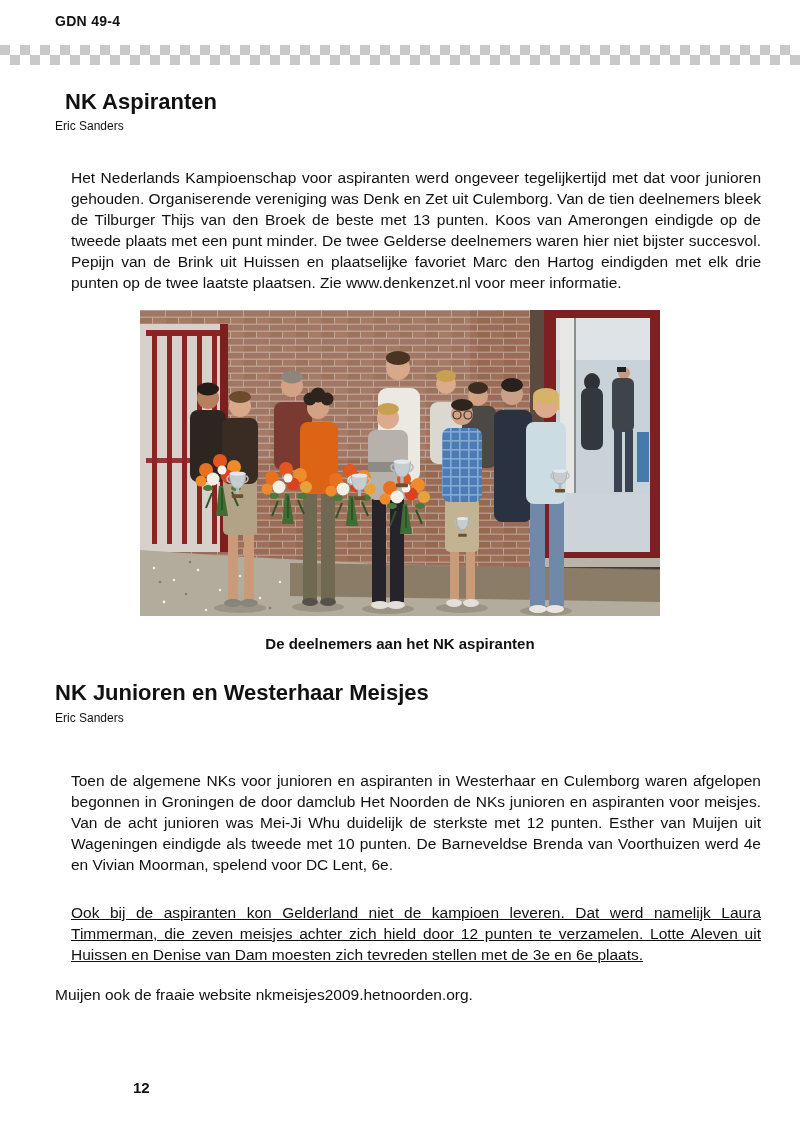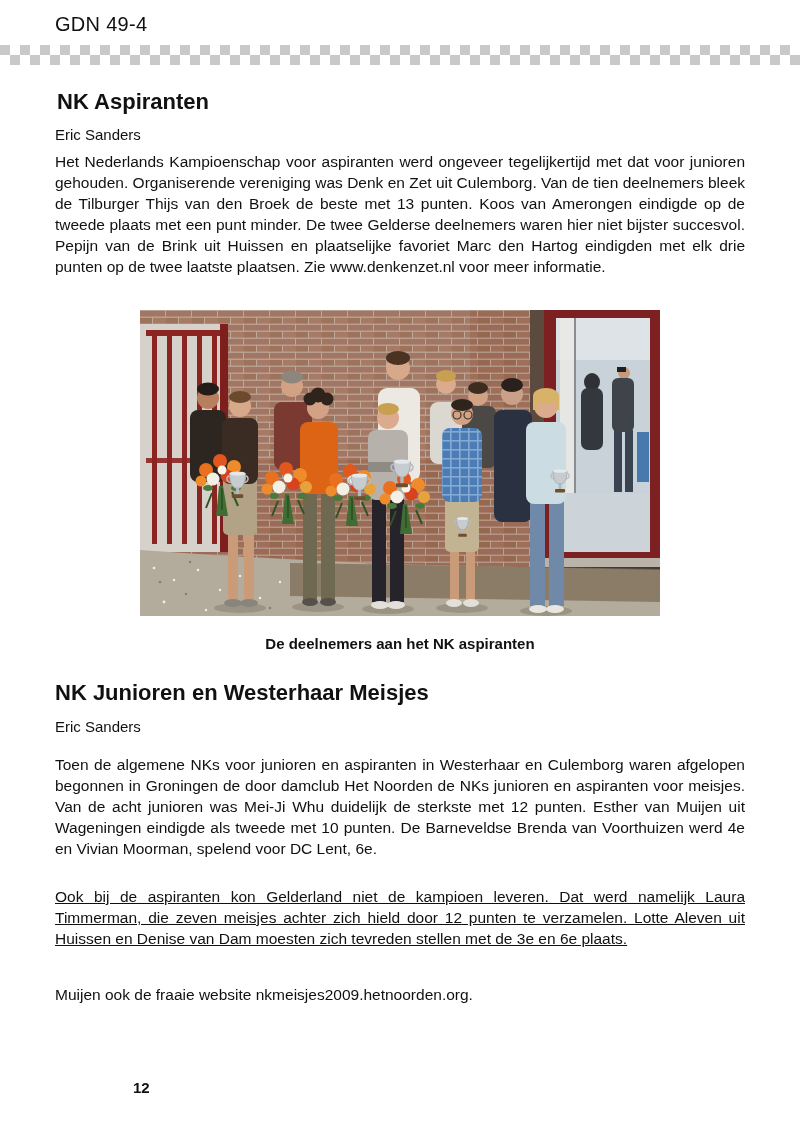--- a/index.html
+++ b/index.html
@@ -6,34 +6,34 @@
     --checker:#c9c9c9;
     --text:#111111;
   }
   html,body{margin:0;padding:0;}
   body{
     width:800px;height:1134px;position:relative;background:#ffffff;
     font-family:"Liberation Sans","DejaVu Sans",sans-serif;color:var(--text);
     overflow:hidden;
   }
   .abs{position:absolute;}
-  .issue{left:55px;top:13px;font-size:20px;font-weight:normal;letter-spacing:.3px;text-align:center;}
+  .issue{left:55px;top:13px;font-size:14px;font-weight:bold;letter-spacing:.3px;text-align:center;}
   .checker{
     left:0;top:45px;width:800px;height:20px;
     background-image:conic-gradient(#ffffff 90deg,var(--checker) 90deg 180deg,#ffffff 180deg 270deg,var(--checker) 270deg);
     background-size:20px 20px;
   }
   h1{margin:0;font-size:22px;font-weight:bold;line-height:24px;}
-  .h1a{left:57px;top:90px;}
+  .h1a{left:65px;top:90px;}
   .h1b{left:55px;top:681px;}
-  .author{font-size:15px;line-height:18px;margin-top:9px;}
+  .author{font-size:12px;line-height:18px;}
   .auth1{left:55px;top:117px;}
   .auth2{left:55px;top:709px;}
   p.body{
-    margin:0;width:690px;font-size:15.5px;line-height:21px;
+    margin:16px;width:690px;font-size:15.5px;line-height:21px;
     text-align:justify;
   }
   .para1{left:55px;top:151px;}
   .para2{left:55px;top:754px;}
   .para3{left:55px;top:886px;text-decoration:underline;}
   .webline{left:55px;top:984px;font-size:15.5px;line-height:21px;}
   .photo{left:140px;top:310px;width:520px;height:306px;}
   .photo svg{display:block;width:520px;height:306px;}
   .caption{left:0;top:635px;width:800px;text-align:center;font-size:15px;font-weight:bold;}
   .pagenum{left:133px;top:1079px;font-size:15px;font-weight:bold;}

